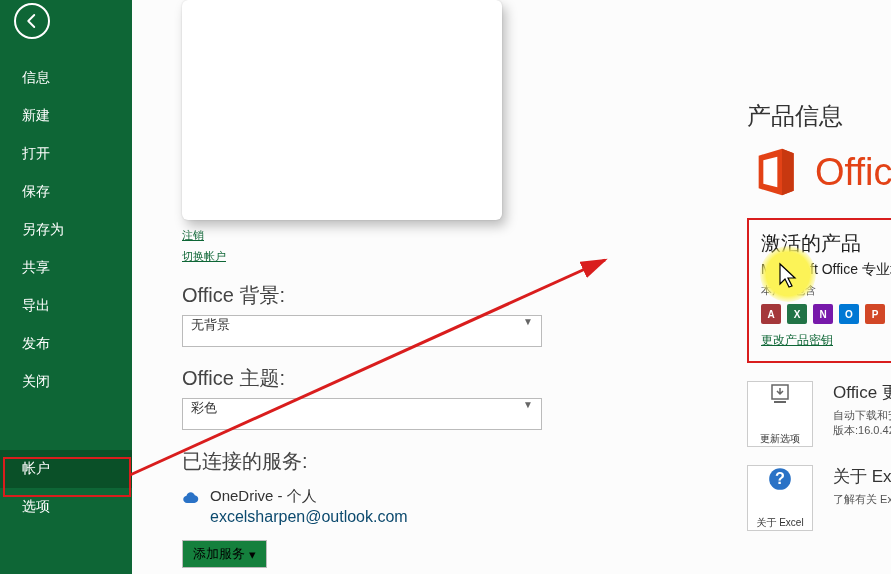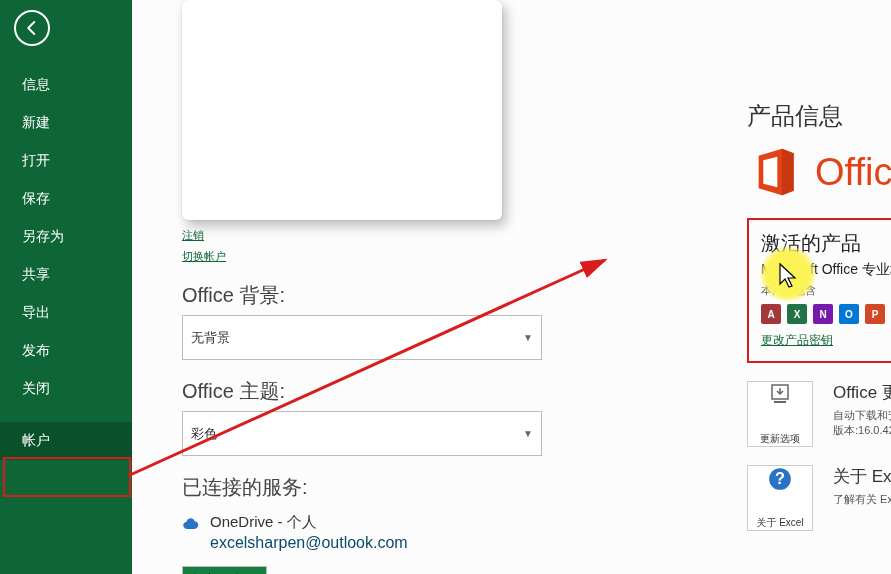--- a/index.html
+++ b/index.html
@@ -1,36 +1,36 @@
 <!DOCTYPE html>
 <html><head>
 <meta charset="utf-8">
 <style>
   * { box-sizing: border-box; margin: 0; padding: 0; }
   body { font-family: "Microsoft YaHei", "Segoe UI", sans-serif; background: #fff; width: 891px; height: 574px; overflow: hidden; position: relative; }
   
   .app { display: flex; height: 574px; }
   
   
-  .sidebar { width: 132px; background: #0e6636; color: #fff; display: flex; flex-direction: column; padding-top: 10px; position: relative; }
+  .sidebar { width: 132px; background: #0e6636; color: #fff; display: flex; flex-direction: column; padding-top: 3px; position: relative; }
   .back-btn { width: 36px; height: 36px; border: 2px solid #fff; border-radius: 50%; margin-left: 14px; margin-bottom: 20px; display: flex; align-items: center; justify-content: center; cursor: pointer; }
   .nav-item { padding: 10px 22px; cursor: pointer; font-size: 14px; white-space: nowrap; }
-  .nav-item.selected { background: #0a5028; }
+  .nav-item.selected { background: #0a5028; margin-top: 35px; }
   
   
   .main { flex: 1; background: #fcfcfc; position: relative; padding: 10px 30px 0 50px; }
   
   .preview-box { width: 320px; height: 220px; background: #fff; border-radius: 6px; box-shadow: 4px 6px 12px rgba(0,0,0,0.25), 0 0 2px rgba(0,0,0,0.15); margin-top: -10px; }
   
   .account-links a { color: #0e6636; font-size: 11px; text-decoration: underline; display: block; margin-bottom: 6px; }
   
   .section-block { margin-top: 18px; }
   .section-label { font-size: 20px; color: #444; margin-bottom: 6px; }
   
-  .dropdown { width: 360px; height: 45px; border: 1px solid #bbb; background: #fff; display: flex; align-items: center; padding: 0 8px; font-size: 13px; color: #333; justify-content: space-between; cursor: pointer; }
+  .dropdown { width: 360px; height: 32px; border: 1px solid #bbb; background: #fff; display: flex; align-items: flex-start; padding: 0 8px; font-size: 13px; color: #333; justify-content: space-between; cursor: pointer; }
   .dropdown .caret { font-size: 10px; color: #666; }
   
   .service { display: flex; align-items: flex-start; margin-top: 12px; }
   .service .cloud-icon { width: 20px; height: 14px; margin-right: 8px; margin-top: 4px; }
   .service-name { font-size: 15px; color: #333; }
   .service-email { font-size: 16px; color: #0c4a6e; margin-top: 2px; }
   
   .add-service-btn { margin-top: 14px; border: 1px solid #bbb; background: #15803d; padding: 4px 10px; font-size: 13px; cursor: pointer; display: inline-flex; align-items: center; gap: 4px; }
   
   
@@ -77,20 +77,21 @@
     <div class="nav-item">新建</div>
     <div class="nav-item">打开</div>
     <div class="nav-item">保存</div>
     <div class="nav-item">另存为</div>
     <div class="nav-item">共享</div>
     <div class="nav-item">导出</div>
     <div class="nav-item">发布</div>
     <div class="nav-item">关闭</div>
     <div style="height:14px"></div>
     <div class="nav-item selected">帐户</div>
+    <div class="nav-item">选项</div>
   </div>
 
   <div class="main">
     <div class="preview-box"></div>
 
     <div class="account-links" style="margin-top:8px;">
       <a>注销</a>
       <a>切换帐户</a>
     </div>
 

